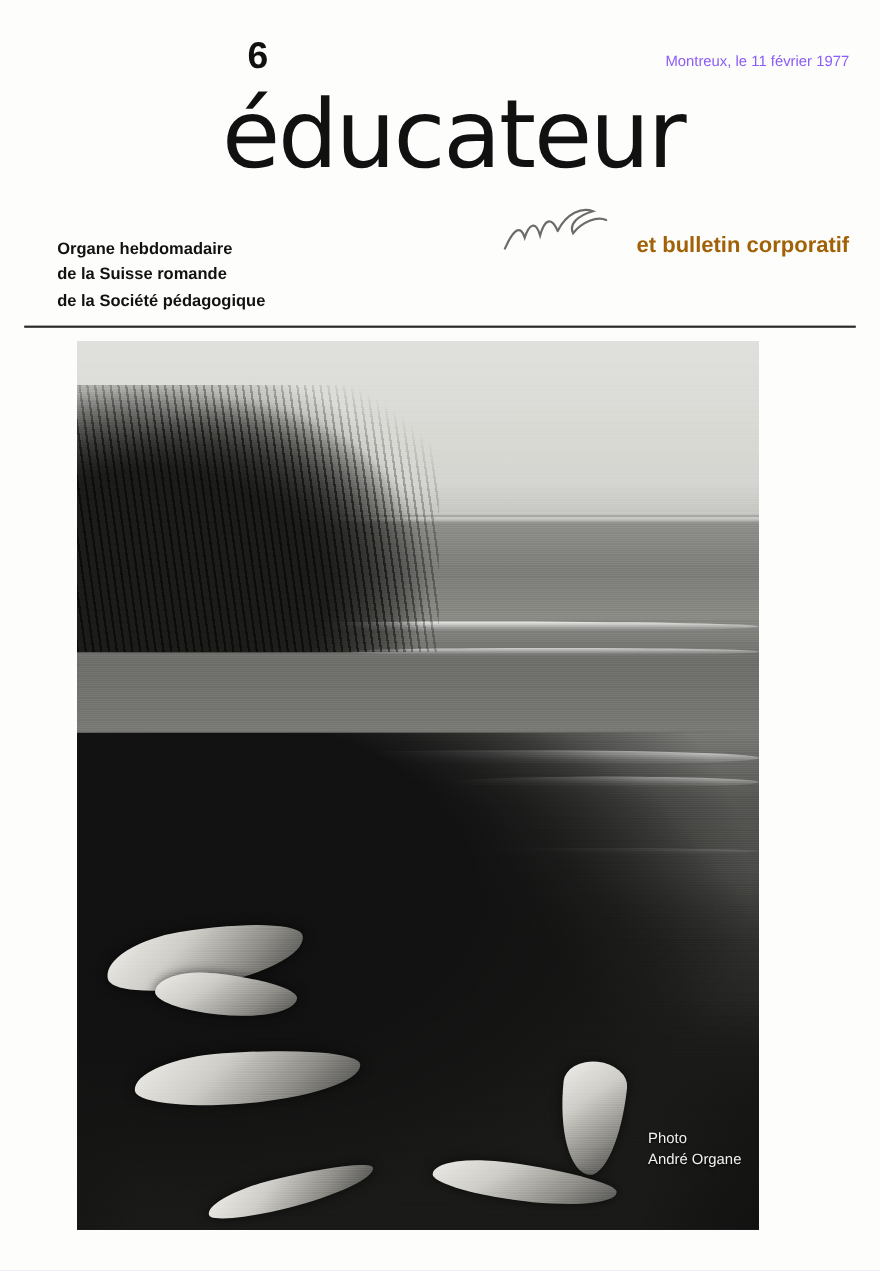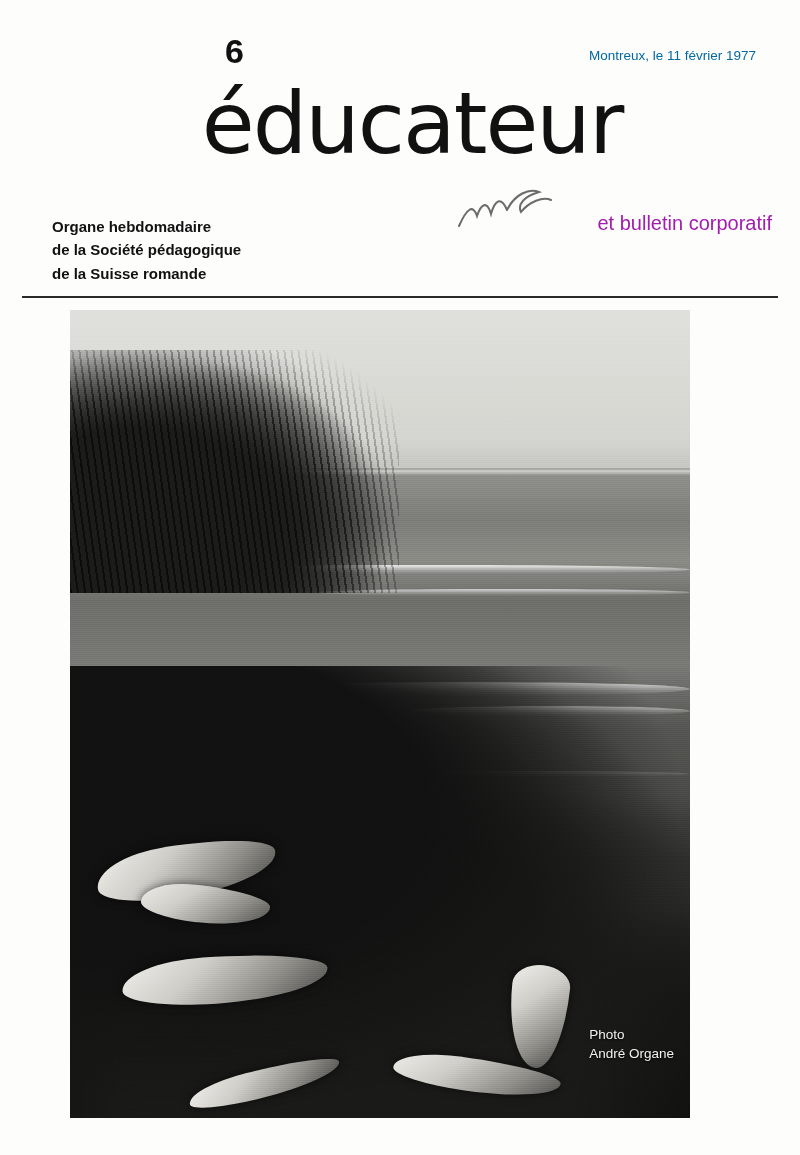--- a/index.html
+++ b/index.html
@@ -25,24 +25,24 @@
     position: absolute;
     left: 225px;
     top: 32px;
     font-size: 34px;
     font-weight: 700;
     letter-spacing: 0px;
     color: #111;
   }
   .dateline {
     position: absolute;
-    right: 44px;
+    right: 28px;
     top: 48px;
     font-size: 13.5px;
-    color: #0369a1;
+    color: #8b5cf6;
     white-space: nowrap;
   }
   .wordmark {
     position: absolute;
     left: 0;
     right: 0;
     top: 80px;
     text-align: center;
     font-family: "DejaVu Sans", sans-serif;
     font-size: 86px;
@@ -50,22 +50,23 @@
     letter-spacing: -2px;
     color: #111;
     font-weight: 400;
     margin-left: 24px;
   }
   .subtitle-right {
     position: absolute;
     right: 28px;
     top: 212px;
     font-size: 20px;
-    color: #a21caf;
+    color: #a16207;
     white-space: nowrap;
+    font-weight: bold;
   }
   .handwriting {
     position: absolute;
     left: 455px;
     top: 182px;
     width: 120px;
     height: 50px;
     pointer-events: none;
   }
   .org-block {
@@ -220,22 +221,22 @@
 
   <svg class="handwriting" viewBox="0 0 120 50">
     <path d="M4 44 C12 26, 18 22, 22 34 C26 22, 32 18, 36 32 C40 18, 46 14, 52 28
              M52 28 C60 12, 74 6, 84 10 C70 14, 62 22, 66 30 C74 20, 88 14, 96 18" fill="none" stroke="#6b6b6b" stroke-width="2" stroke-linecap="round"></path>
   </svg>
 
   <div class="subtitle-right">et bulletin corporatif</div>
 
   <div class="org-block">
     <div>Organe hebdomadaire</div>
+    <div>de la Suisse romande</div>
     <div>de la Société pédagogique</div>
-    <div>de la Suisse romande</div>
   </div>
 
   <div class="rule"></div>
 
   <div class="photo-frame">
     <div class="photo"></div>
     <div class="horizon"></div>
     <div class="wave w1"></div>
     <div class="wave w2"></div>
     <div class="wave w3"></div>

